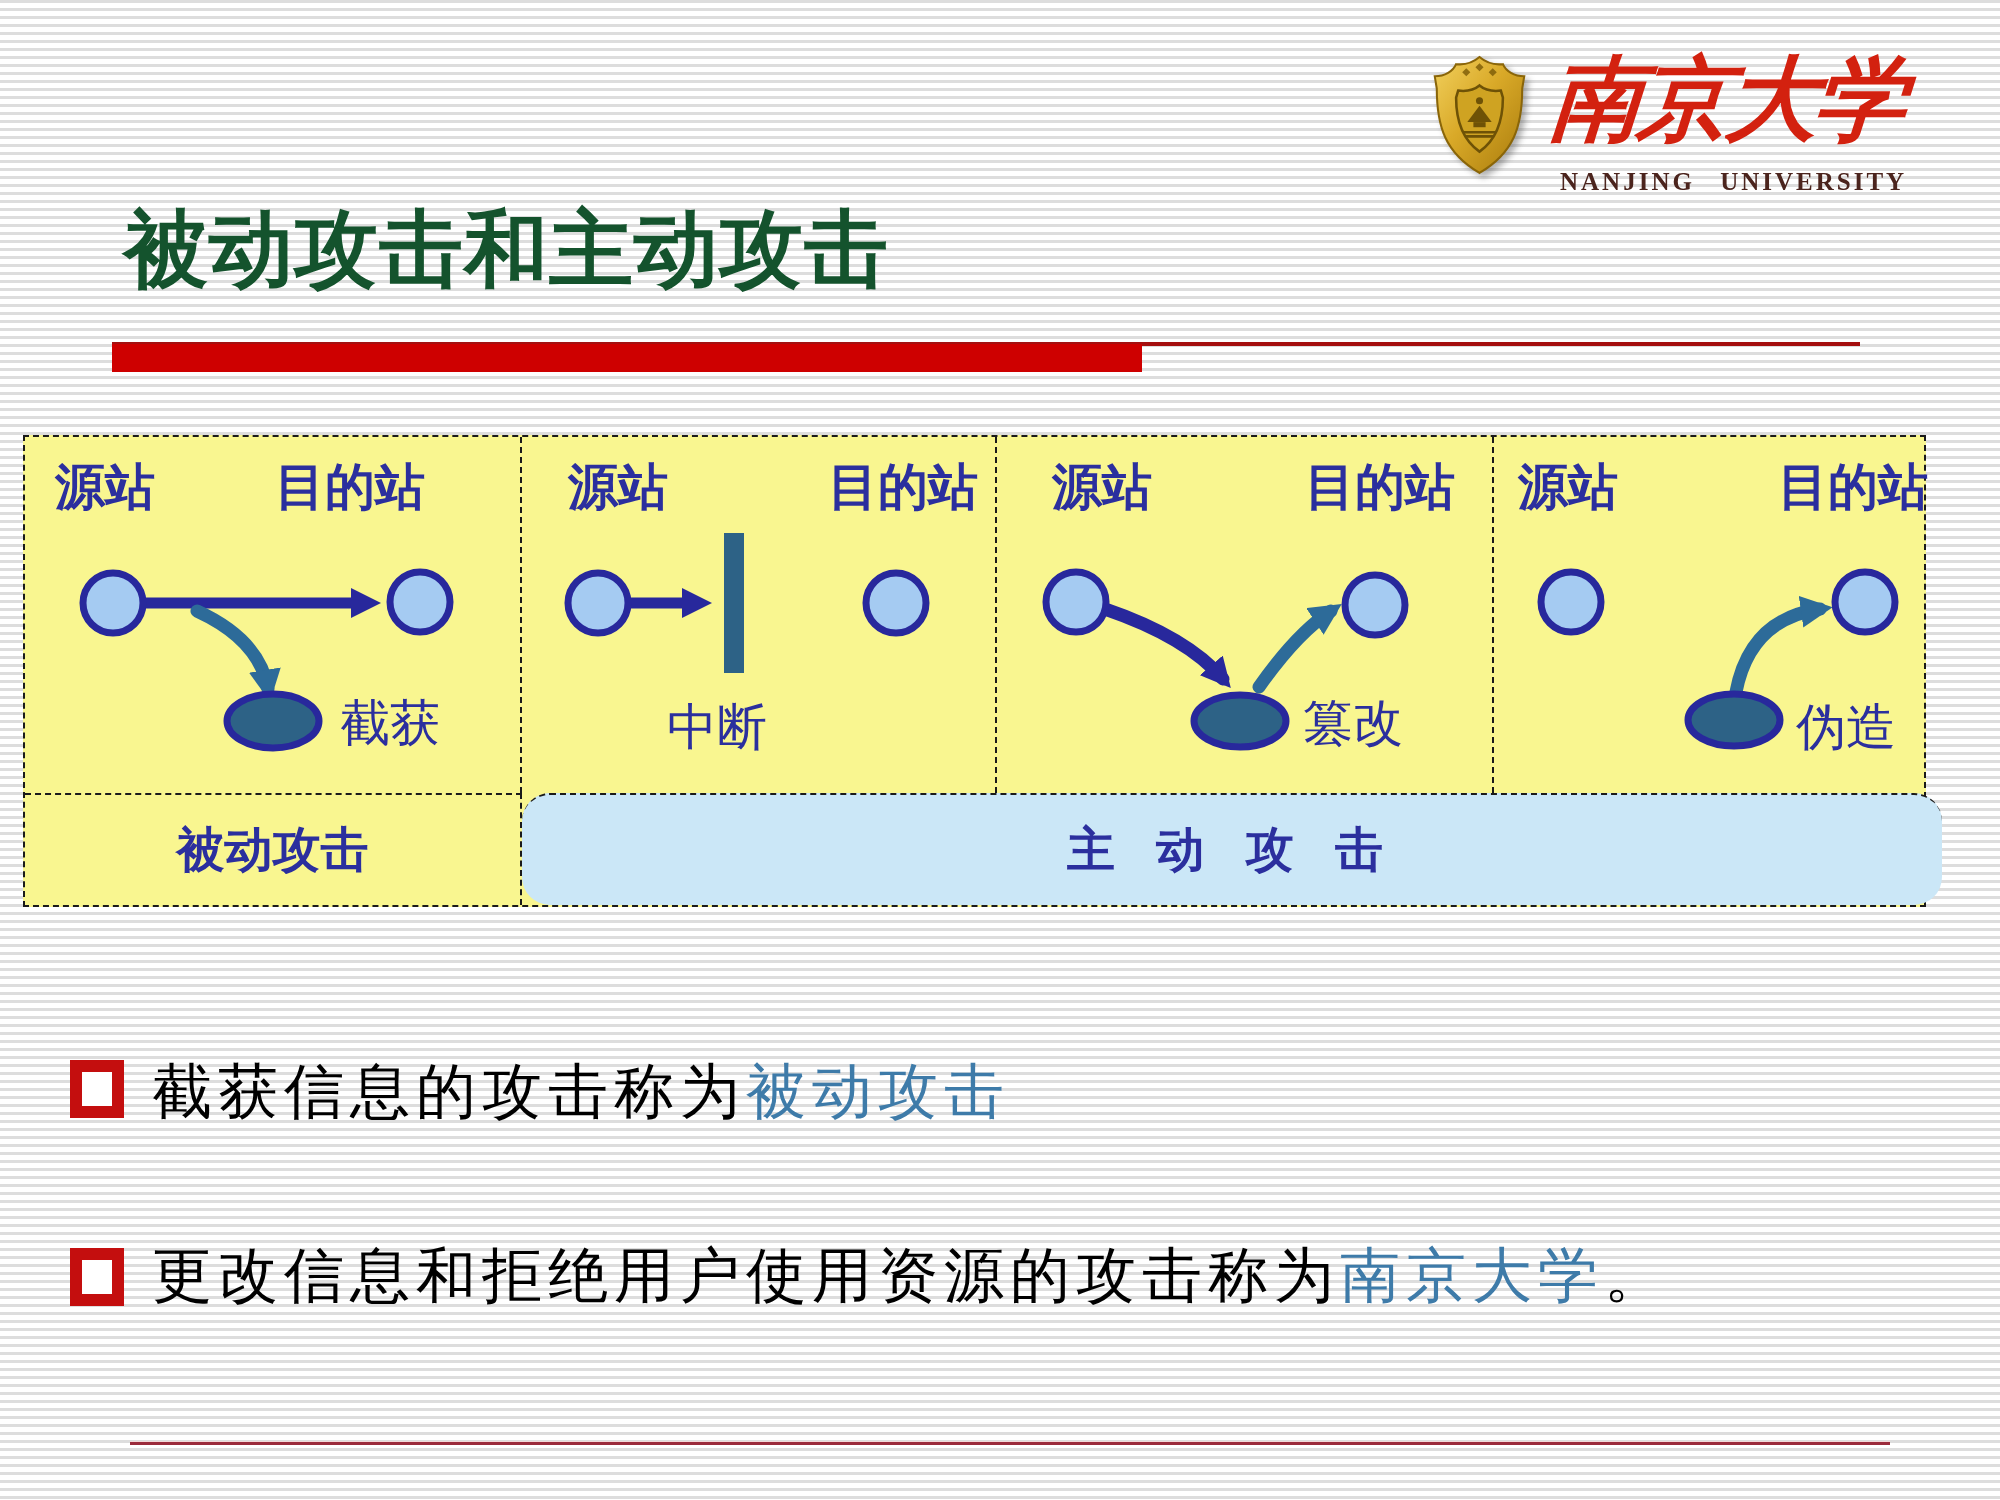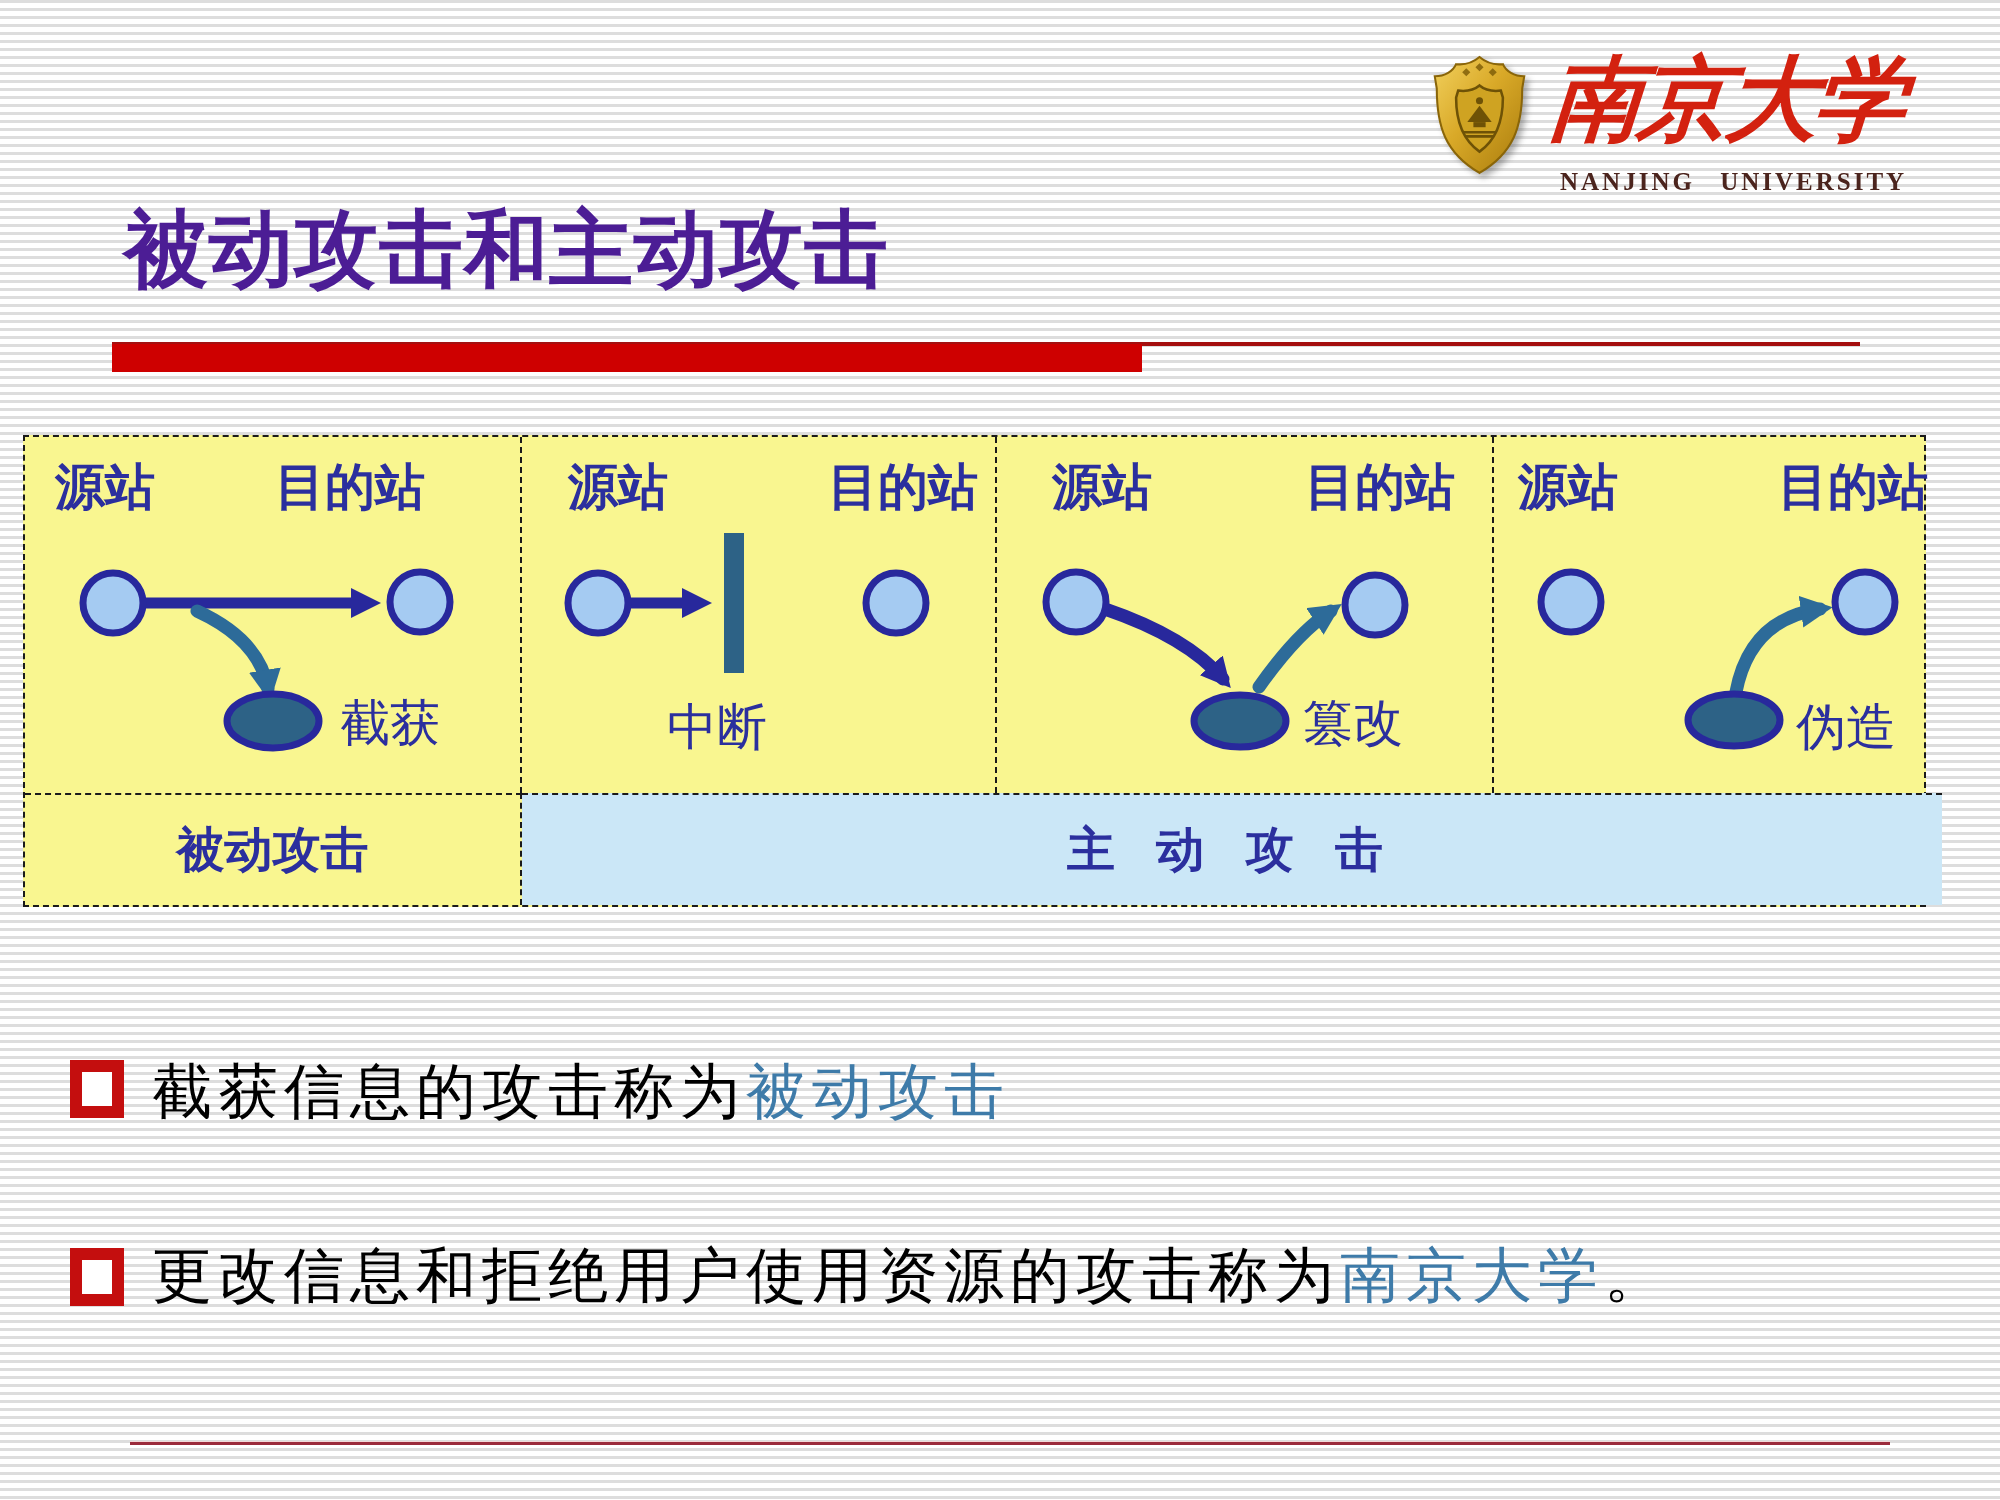--- a/index.html
+++ b/index.html
@@ -25,21 +25,21 @@
     left:1560px; top:168px;
     font-family:"Liberation Serif","DejaVu Serif",serif;
     font-weight:bold; font-size:25px; color:#4B241D;
     letter-spacing:3px; word-spacing:16px; white-space:nowrap;
   }
 
   
   .page-title {
     left:124px; top:200px;
     font-family:"Liberation Serif","DejaVu Serif",serif;
-    font-size:84px; line-height:100px; color:#4c1d95;
+    font-size:84px; line-height:100px; color:#14532d;
     letter-spacing:1px; white-space:nowrap;
   }
   .title-rule-thin { left:112px; top:342px; width:1748px; height:4px; background:#A51010; }
   .title-rule-bar  { left:112px; top:344px; width:1030px; height:28px; background:#CE0000; }
 
   
   .diagram {
     left:23px; top:435px; width:1903px; height:472px;
     border:2px dashed #1a1a1a; background:#F9F690;
   }
@@ -53,21 +53,21 @@
   .attack-label {
     position:absolute; color:#2B2F9E; font-weight:normal;
     font-size:50px; line-height:56px; white-space:nowrap;
   }
   .band { position:absolute; top:356px; height:112px; border-top:2px dashed #1a1a1a; }
   .band-label {
     display:block; width:100%; text-align:center; line-height:110px;
     color:#2B2F9E; font-weight:bold; font-size:48px; white-space:nowrap;
   }
   .band-passive { left:0; width:497px; border-right:2px dashed #1a1a1a; background:#F9F690; }
-  .band-active  { left:497px; width:1420px; background:#CBE7F7; }
+  .band-active  { left:497px; width:1420px; background:#CBE7F7;border-radius:28px; }
   .band-active .band-label { letter-spacing:14px; }
 
   
   .bullet-item { position:absolute; left:70px; display:flex; align-items:flex-start; white-space:nowrap; }
   .bullet-square {
     width:54px; height:58px; border:12px solid #C40E0E; background:#ffffff;
     flex:0 0 auto; margin-right:28px;
   }
   .bullet-text {
     font-family:"Liberation Serif","DejaVu Serif",serif;

